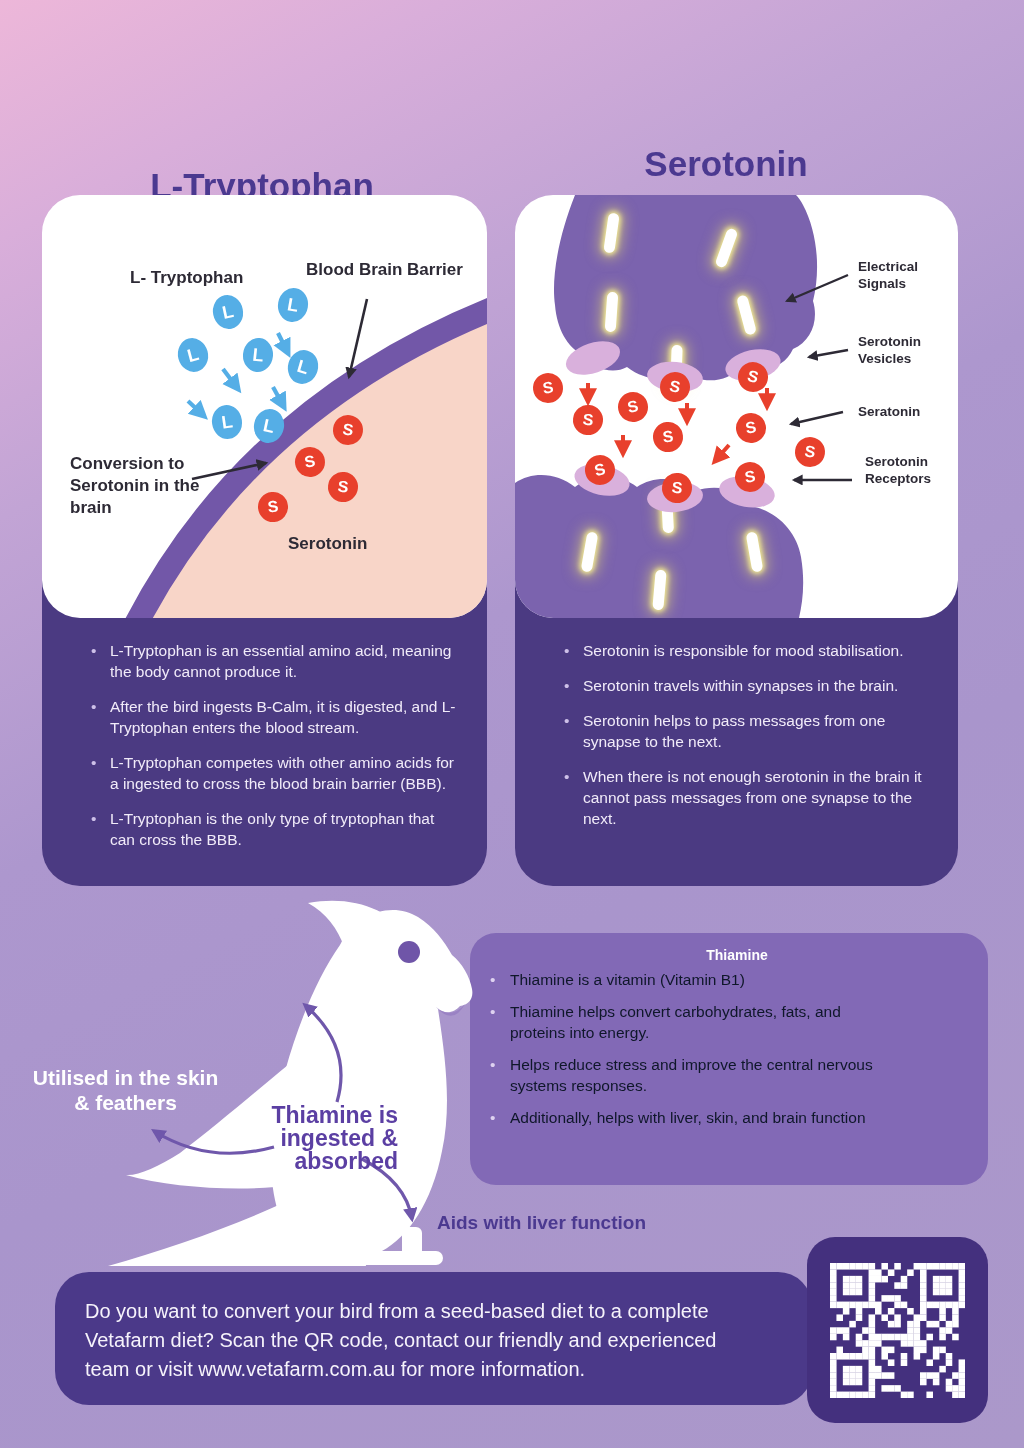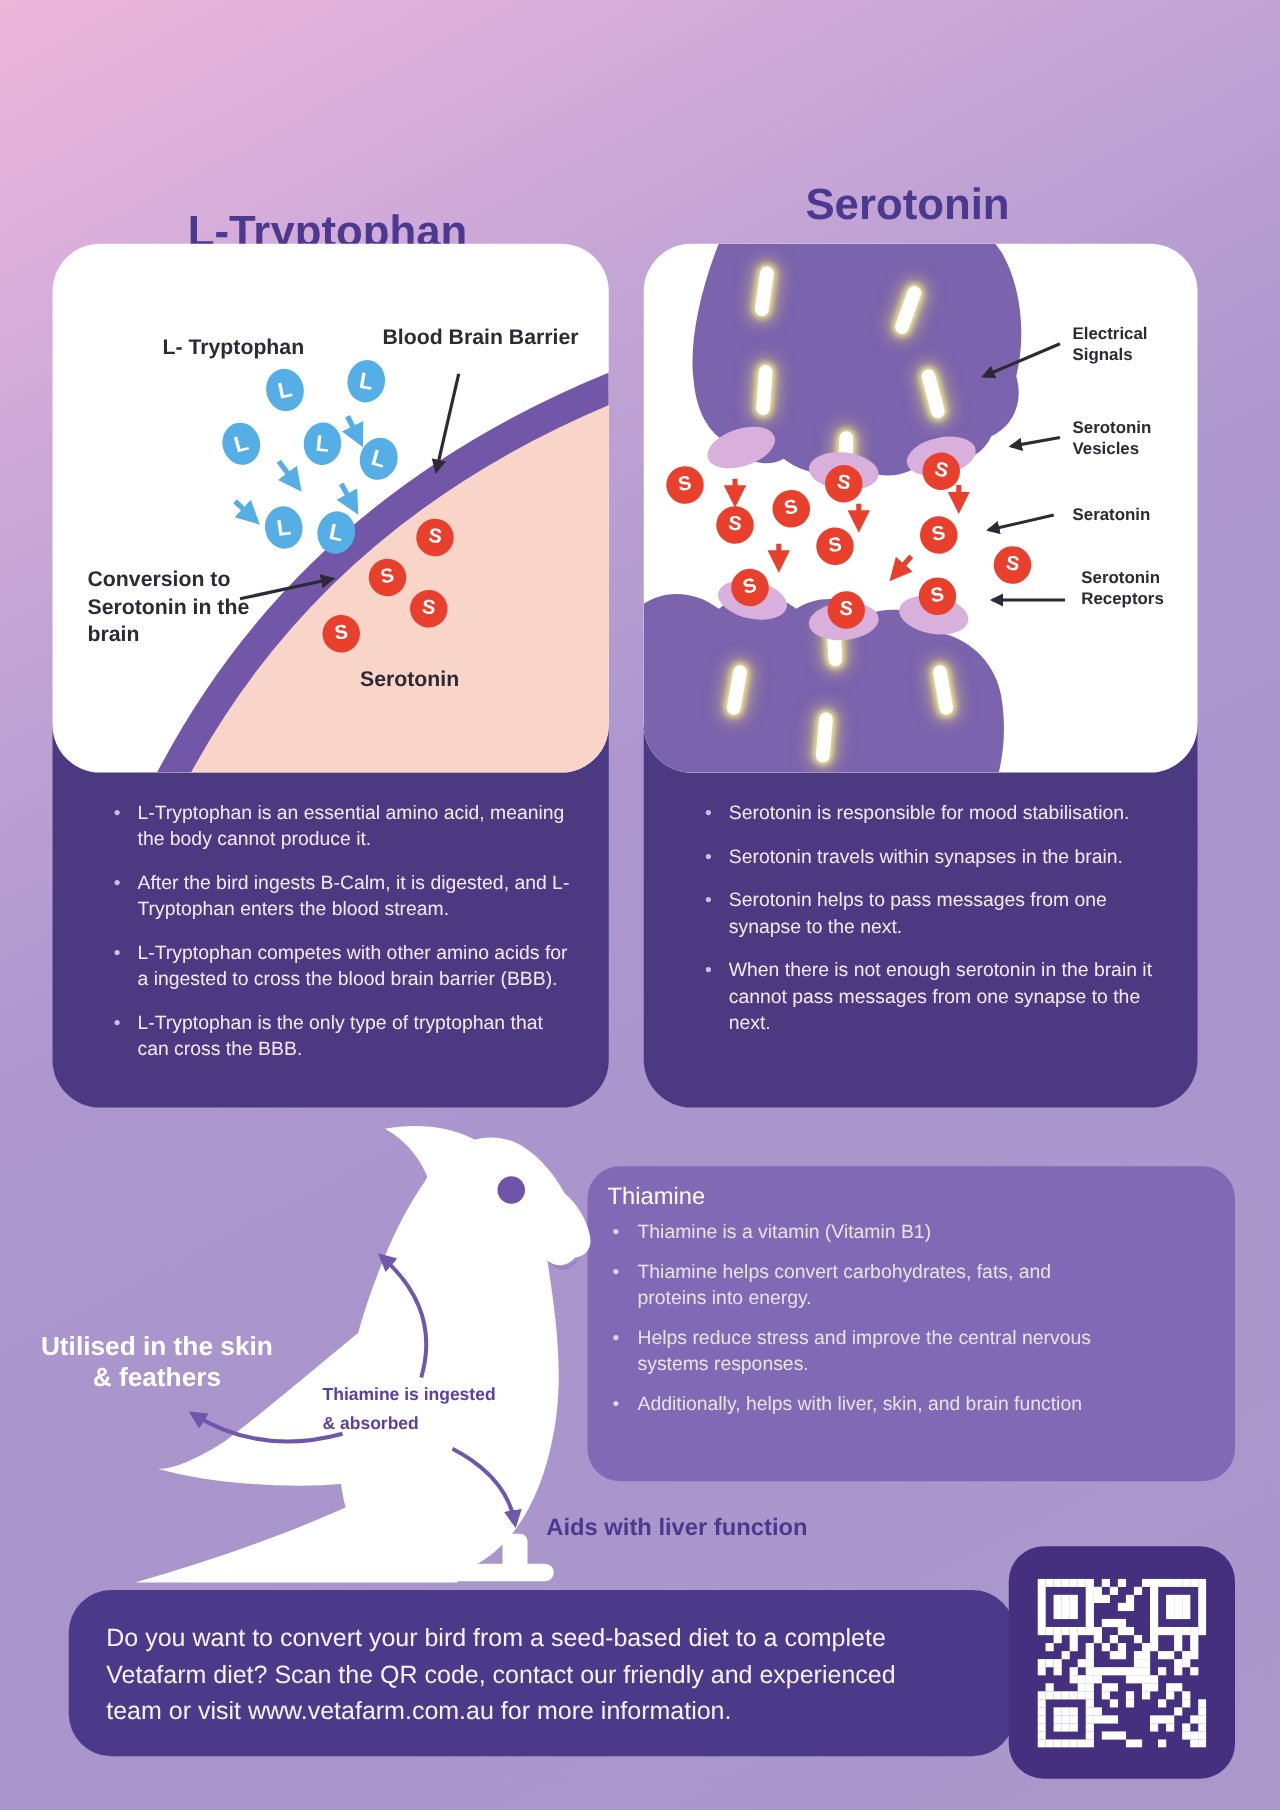--- a/index.html
+++ b/index.html
@@ -39,28 +39,28 @@
           color:#fff; font-size:16px; font-weight:800; text-align:center; line-height:30px; z-index:3; }
 
   
   .capsule { position:absolute; width:11px; height:40px; border-radius:6px; background:#fff; z-index:2;
              box-shadow:0 0 5px 2px rgba(247,240,150,.95), 0 0 13px 6px rgba(240,226,110,.5); }
   .vesicle { position:absolute; width:56px; height:30px; border-radius:50%; background:#d9b0dc; z-index:2; }
 
   
   .thiamine-panel { position:absolute; left:470px; top:933px; width:518px; height:252px;
                     background:#8269b6; border-radius:26px; }
-  .thiamine-panel h3 { color:#fff; font-size:19px; font-weight:400; margin:14px 0 6px 16px; }
+  .thiamine-panel h3 { color:#fff; font-size:14px; font-weight:700; margin:14px 0 6px 16px;text-align:center; }
   .tlist { list-style:none; margin-left:16px; width:408px; }
   .tlist li { position:relative; padding-left:24px; margin-bottom:11px;
-              color:#e5e5e5; font-size:15.5px; line-height:21px; font-weight:500; }
+              color:#0f172a; font-size:15.5px; line-height:21px; font-weight:500; }
   .tlist li::before { content:"•"; position:absolute; left:4px; top:0; color:#ded2f0; }
 
   .callout-white { position:absolute; color:#fff; font-size:21px; font-weight:800; line-height:24.5px; text-align:center; z-index:5; }
-  .callout-purple { position:absolute; color:#5b3fa3; font-size:14px; font-weight:800; line-height:23px; text-align:left; z-index:5; }
+  .callout-purple { position:absolute; color:#5b3fa3; font-size:23px; font-weight:800; line-height:23px; text-align:right; z-index:5; }
   .callout-dark { position:absolute; color:#4b3990; font-size:19px; font-weight:800; z-index:5; }
 
   .bird-svg { position:absolute; left:60px; top:895px; z-index:4; }
 
   
   .cta-panel { position:absolute; left:55px; top:1272px; width:757px; height:133px;
                background:#4b3989; border-radius:34px; z-index:6; }
   .cta-panel p { position:absolute; left:30px; top:25px; width:650px;
                  color:#f6f3fb; font-size:20px; line-height:29px; font-weight:500; }
   .qr-panel { position:absolute; left:807px; top:1237px; width:181px; height:186px;

